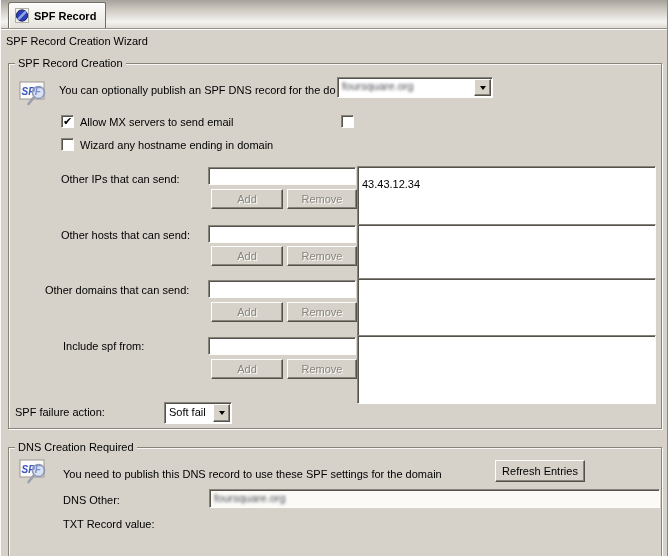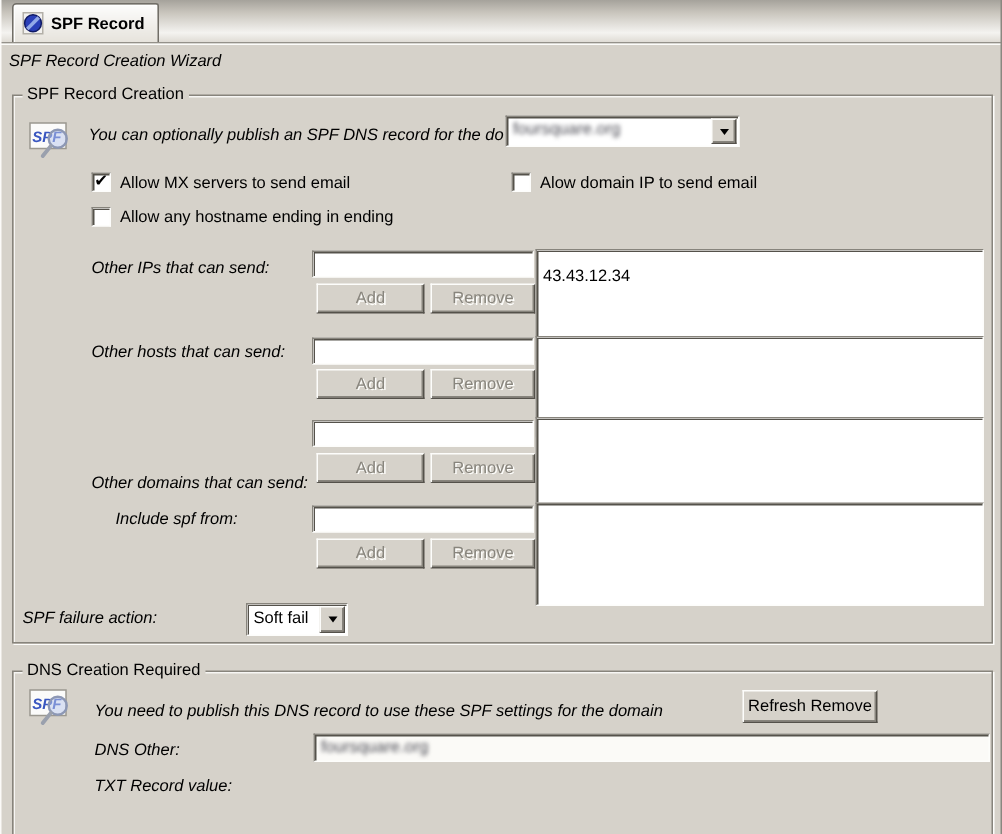--- a/index.html
+++ b/index.html
@@ -19,21 +19,21 @@
     border:1px solid #716e67;border-bottom:none;border-radius:3px 2px 0 0;
     box-shadow:inset 1px 1px 0 #fff;font-weight:bold;}
   .tabicon{width:16px;height:16px;display:inline-block;}
   .btn{position:absolute;background:#d6d2ca;border:1px solid;border-color:#fdfdfb #54514a #54514a #fdfdfb;
     box-shadow:inset -1px -1px 0 #87847c;display:flex;align-items:center;justify-content:center;
     font-family:"Liberation Sans",sans-serif;font-size:11px;}
   .dis{color:#88857d;text-shadow:1px 1px 0 #fdfdfb;}
   .groupbox{position:absolute;border:1px solid #87847c;
     box-shadow:1px 1px 0 #fdfdfb, inset 1px 1px 0 rgba(253,253,251,.85);}
   .legend{position:absolute;top:-7px;left:6px;background:#d6d2ca;padding:0 3px;line-height:13px;}
-  .lbl{position:absolute;line-height:13px;white-space:nowrap;font-style:italic;}
+  .lbl{position:absolute;line-height:13px;white-space:nowrap;}
   .tfield{position:absolute;background:#fff;border:1px solid;border-color:#87847c #fdfdfb #fdfdfb #87847c;
     box-shadow:inset 1px 1px 0 #55524b;padding:2px 4px;white-space:nowrap;overflow:hidden;}
   .listbox{position:absolute;background:#fff;border:1px solid;border-color:#87847c #fdfdfb #fdfdfb #87847c;
     box-shadow:inset 1px 1px 0 #55524b;padding:11px 4px;overflow:hidden;}
   
   .cbrow{position:absolute;display:flex;align-items:center;gap:6px;}
   .cb{width:11px;height:11px;background:#fff;border:1px solid;border-color:#87847c #fdfdfb #fdfdfb #87847c;
     box-shadow:inset 1px 1px 0 #55524b;display:inline-flex;align-items:center;justify-content:center;flex:0 0 auto;}
   .cb .mark{display:none;font-size:11px;line-height:10px;position:relative;top:-1px;}
   .cb.on .mark{display:block;}
@@ -101,50 +101,49 @@
   <div class="cbrow" style="left:52px;top:51px;">
     <span class="cb on">
       <span class="mark">✔</span>
     </span>
     <span>Allow MX servers to send email</span>
   </div>
   <div class="cbrow" style="left:332px;top:51px;">
     <span class="cb">
       
     </span>
-    <span>Alow domain IP to send email</span>
   </div>
   <div class="cbrow" style="left:52px;top:74px;">
     <span class="cb">
       
     </span>
-    <span>Allow any hostname ending in ending</span>
+    <span>Wizard any hostname ending in domain</span>
   </div>
 
   <div class="lbl" style="left:52px;top:109px;">Other IPs that can send:</div>
   <div class="tfield" style="left:199px;top:103px;width:138px;height:12px;"></div>
   <div class="btn dis" style="left:202px;top:125px;width:70px;height:18px;">Add</div>
   <div class="btn dis" style="left:278px;top:125px;width:68px;height:18px;">Remove</div>
   <div class="listbox" style="left:348px;top:102px;width:289px;height:51px;">
     <div>43.43.12.34</div>
   </div>
 
   <div class="lbl" style="left:52px;top:165px;">Other hosts that can send:</div>
   <div class="tfield" style="left:199px;top:161px;width:138px;height:12px;"></div>
   <div class="btn dis" style="left:202px;top:182px;width:70px;height:18px;">Add</div>
   <div class="btn dis" style="left:278px;top:182px;width:68px;height:18px;">Remove</div>
   <div class="listbox" style="left:348px;top:160px;width:289px;height:44px;"></div>
 
-  <div class="lbl" style="left:52px;top:220px;margin-top:32px;">Other domains that can send:</div>
+  <div class="lbl" style="left:36px;top:220px;">Other domains that can send:</div>
   <div class="tfield" style="left:199px;top:216px;width:138px;height:12px;"></div>
   <div class="btn dis" style="left:202px;top:238px;width:70px;height:18px;">Add</div>
   <div class="btn dis" style="left:278px;top:238px;width:68px;height:18px;">Remove</div>
   <div class="listbox" style="left:348px;top:214px;width:289px;height:46px;"></div>
 
-  <div class="lbl" style="left:68px;top:276px;">Include spf from:</div>
+  <div class="lbl" style="left:54px;top:276px;">Include spf from:</div>
   <div class="tfield" style="left:199px;top:273px;width:138px;height:12px;"></div>
   <div class="btn dis" style="left:202px;top:295px;width:70px;height:18px;">Add</div>
   <div class="btn dis" style="left:278px;top:295px;width:68px;height:18px;">Remove</div>
   <div class="listbox" style="left:348px;top:271px;width:289px;height:45px;"></div>
 
   <div class="lbl" style="left:6px;top:342px;">SPF failure action:</div>
   <div class="combo" style="left:155px;top:338px;width:66px;height:20px;">
     <span class="val" style="top:3px;">Soft fail</span>
     <span class="drop">
       <span class="tri-down"></span>
@@ -159,21 +158,21 @@
     <svg width="30" height="26" viewBox="0 0 30 26">
       <rect x="1" y="1" width="24" height="17" fill="#fbfbfa" stroke="#9b9890"></rect>
       <text x="2.5" y="13.5" font-size="10" font-weight="bold" font-style="italic" font-family="Liberation Sans, sans-serif" fill="#3a57c0">SPF</text>
       <circle cx="19.5" cy="11.5" r="6" fill="rgba(185,200,235,0.5)" stroke="#8d98b5" stroke-width="1.6"></circle>
       <line x1="14.8" y1="16.4" x2="9.5" y2="23" stroke="#9aa0ad" stroke-width="2.6" stroke-linecap="round"></line>
     </svg>
   </span>
 
   <div class="lbl" style="left:54px;top:20px;">You need to publish this DNS record to use these SPF settings for the domain</div>
 
-  <div class="btn" style="left:486px;top:12px;width:88px;height:20px;">Refresh Remove</div>
+  <div class="btn" style="left:486px;top:12px;width:88px;height:20px;">Refresh Entries</div>
 
   <div class="lbl" style="left:54px;top:46px;">DNS Other:</div>
   <div class="tfield" style="left:200px;top:41px;width:441px;height:13px;background:#fbfaf7;">
     <span class="blur">foursquare.org</span>
   </div>
 
   <div class="lbl" style="left:54px;top:70px;">TXT Record value:</div>
 </div>
 
 </body></html>

